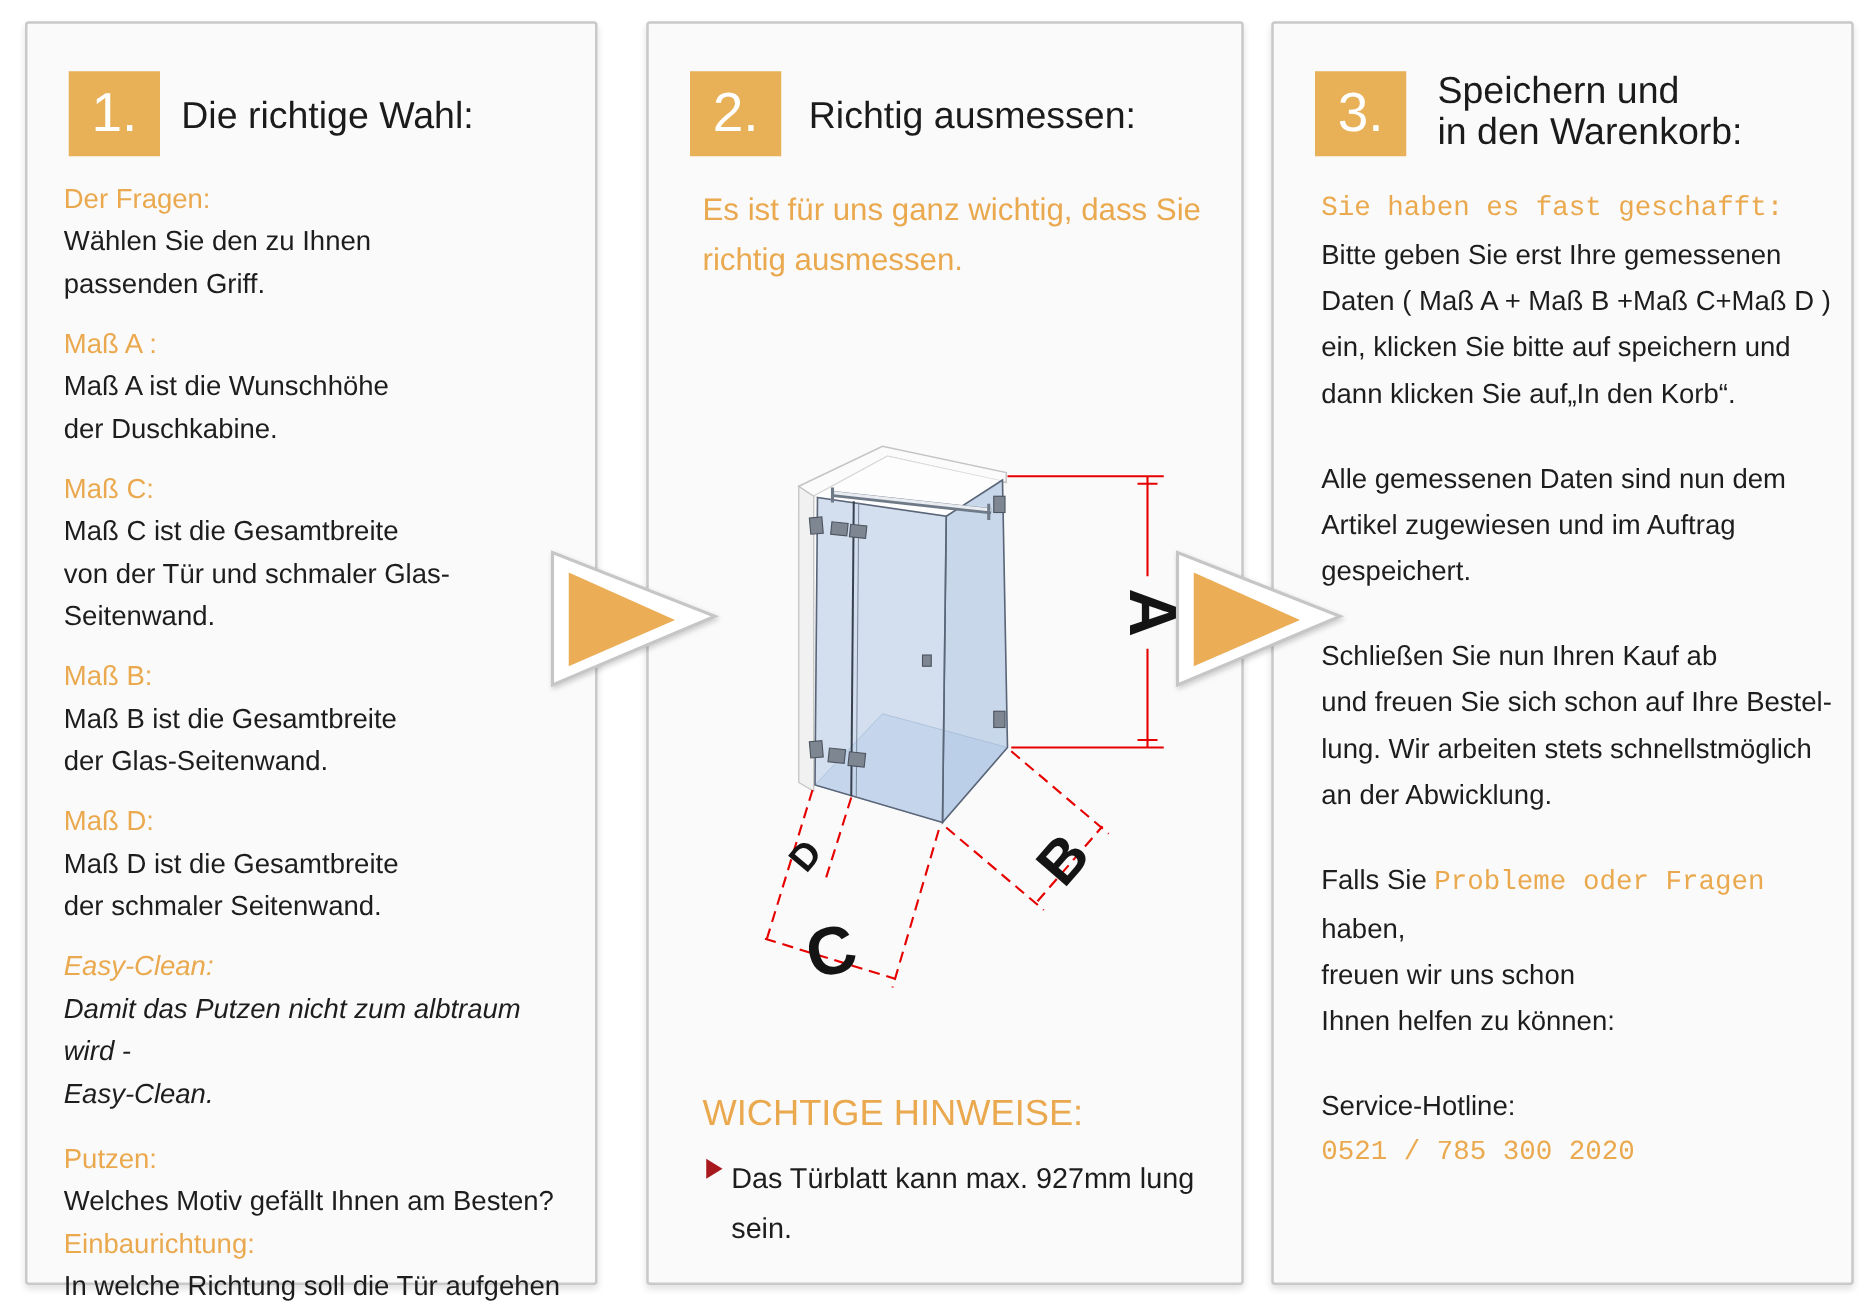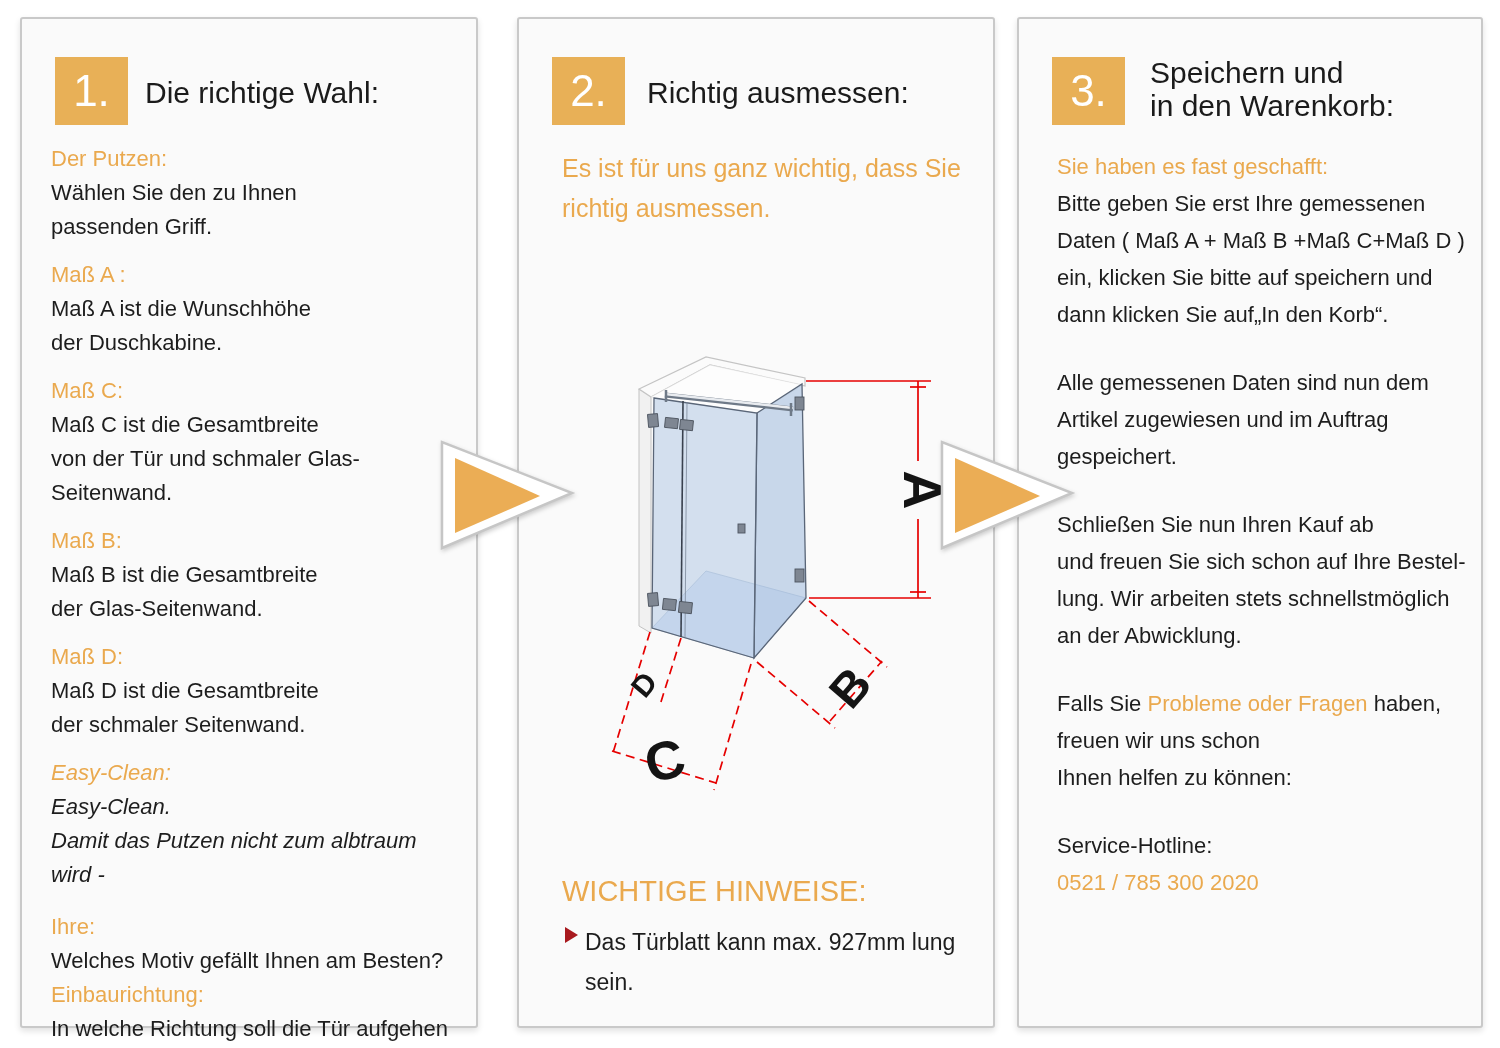--- a/index.html
+++ b/index.html
@@ -9,21 +9,21 @@
          border:2px solid #c9c9c9;border-radius:3px;
          box-shadow:0 3px 6px rgba(0,0,0,.12);}
   #panel-1{left:20px;width:454px;}
   #panel-2{left:517px;width:474px;}
   #panel-3{left:1017px;width:462px;}
   .badge{position:absolute;left:33px;top:38px;width:73px;height:68px;
          background:#e8b057;color:#ffffff;font-size:44px;line-height:68px;
          text-align:center;}
   .ptitle{position:absolute;left:123px;top:56px;font-size:30px;line-height:36px;color:#1b1b1b;}
   #panel-3 .ptitle{left:131px;top:37px;line-height:33px;}
-  .orange{color:#eaa94e;}
+  .orange{color:#eaa94e;font-family:Liberation Mono, monospace;}
   .p-body{position:absolute;left:29px;top:123px;right:16px;font-size:22px;line-height:34px;}
   .sec{margin-bottom:14px;}
   .sec.gap-lg{margin-bottom:18px;font-style:italic;}
   .sec.no-gap{margin-bottom:0;}
   .sh{color:#eaa94e;}
   
   .p2-intro{position:absolute;left:43px;top:129px;font-size:25px;line-height:40px;color:#eaa94e;}
   .diagram{position:absolute;left:80px;top:322px;width:382px;height:492px;}
   .p2-notes-h{position:absolute;left:43px;top:856px;font-size:29px;color:#eaa94e;}
   .p2-note{position:absolute;left:66px;top:903px;font-size:23px;line-height:40px;}
@@ -42,21 +42,21 @@
   #arrow-2{left:938px;}
 </style>
 </head>
 <body>
 
 <div class="panel" id="panel-1">
   <div class="badge">1.</div>
   <div class="ptitle">Die richtige Wahl:</div>
   <div class="p-body">
     <div class="sec">
-      <div class="sh">Der Putzen:</div>
+      <div class="sh">Der Fragen:</div>
       <div>Wählen Sie den zu Ihnen</div>
       <div>passenden Griff.</div>
     </div>
     <div class="sec">
       <div class="sh">Maß A :</div>
       <div>Maß A ist die Wunschhöhe</div>
       <div>der Duschkabine.</div>
     </div>
     <div class="sec">
       <div class="sh">Maß C:</div>
@@ -68,25 +68,25 @@
       <div>Maß B ist die Gesamtbreite</div>
       <div>der Glas-Seitenwand.</div>
     </div>
     <div class="sec">
       <div class="sh">Maß D:</div>
       <div>Maß D ist die Gesamtbreite</div>
       <div>der schmaler Seitenwand.</div>
     </div>
     <div class="sec gap-lg">
       <div class="sh">Easy-Clean:</div>
+      <div>Damit das Putzen nicht zum albtraum wird -</div>
       <div>Easy-Clean.</div>
-      <div>Damit das Putzen nicht zum albtraum wird -</div>
     </div>
     <div class="sec no-gap">
-      <div class="sh">Ihre:</div>
+      <div class="sh">Putzen:</div>
       <div>Welches Motiv gefällt Ihnen am Besten?</div>
     </div>
     <div class="sec no-gap">
       <div class="sh">Einbaurichtung:</div>
       <div>In welche Richtung soll die Tür aufgehen -</div>
 
     </div>
   </div>
 </div>
 

